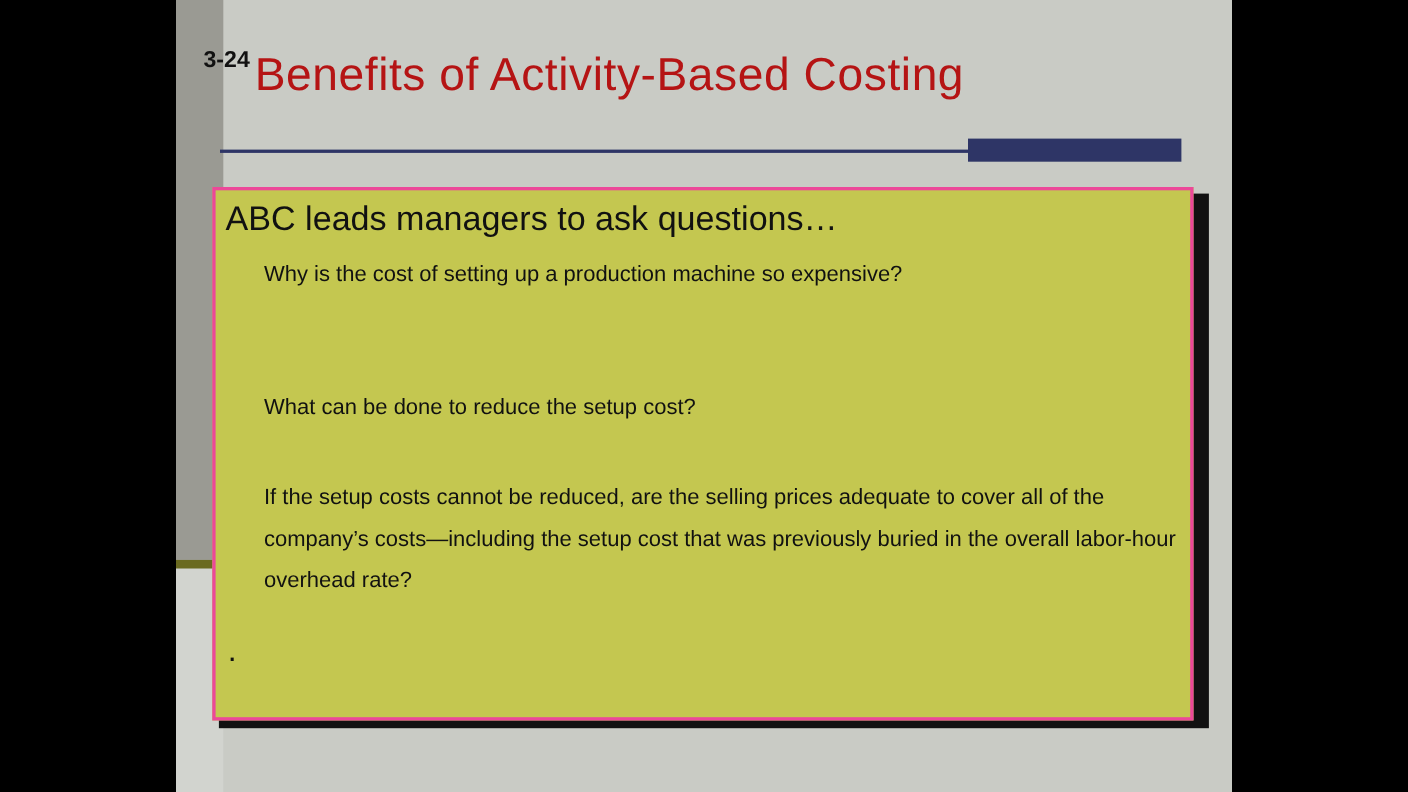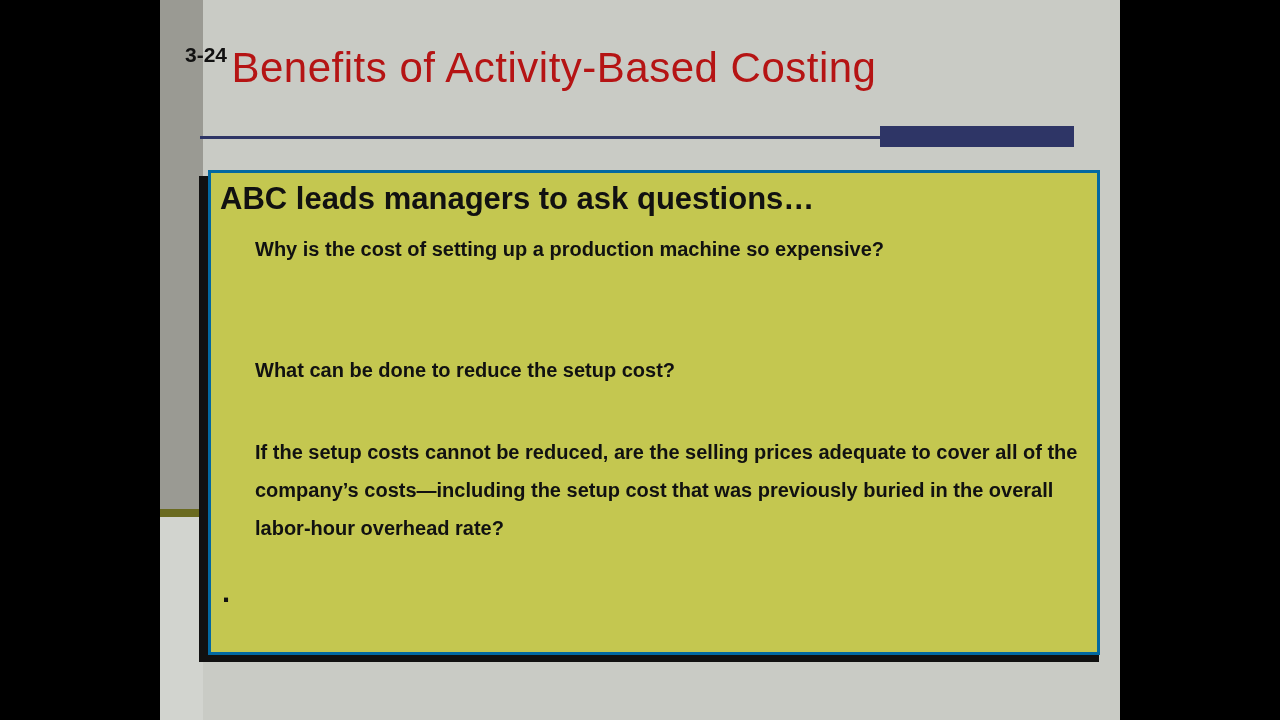--- a/index.html
+++ b/index.html
@@ -105,29 +105,28 @@
   #content-shadow {
     position: absolute;
     left: 39px;
     top: 176px;
     width: 900px;
     height: 486px;
     background: #111111;
   }
   #content-panel {
     position: absolute;
-    left: 48px;
+    left: 33px;
     top: 170px;
     width: 892px;
     height: 485px;
     background: #c4c750;
-    border: 3px solid #0369a1;
+    border: 3px solid #ec4899;
     box-sizing: border-box;
     overflow: hidden;
-    font-weight: bold;
   }
 
   #content-heading {
     position: absolute;
     left: 9px;
     top: 8px;
     font-size: 31px;
     color: #111111;
     white-space: nowrap;
   }

